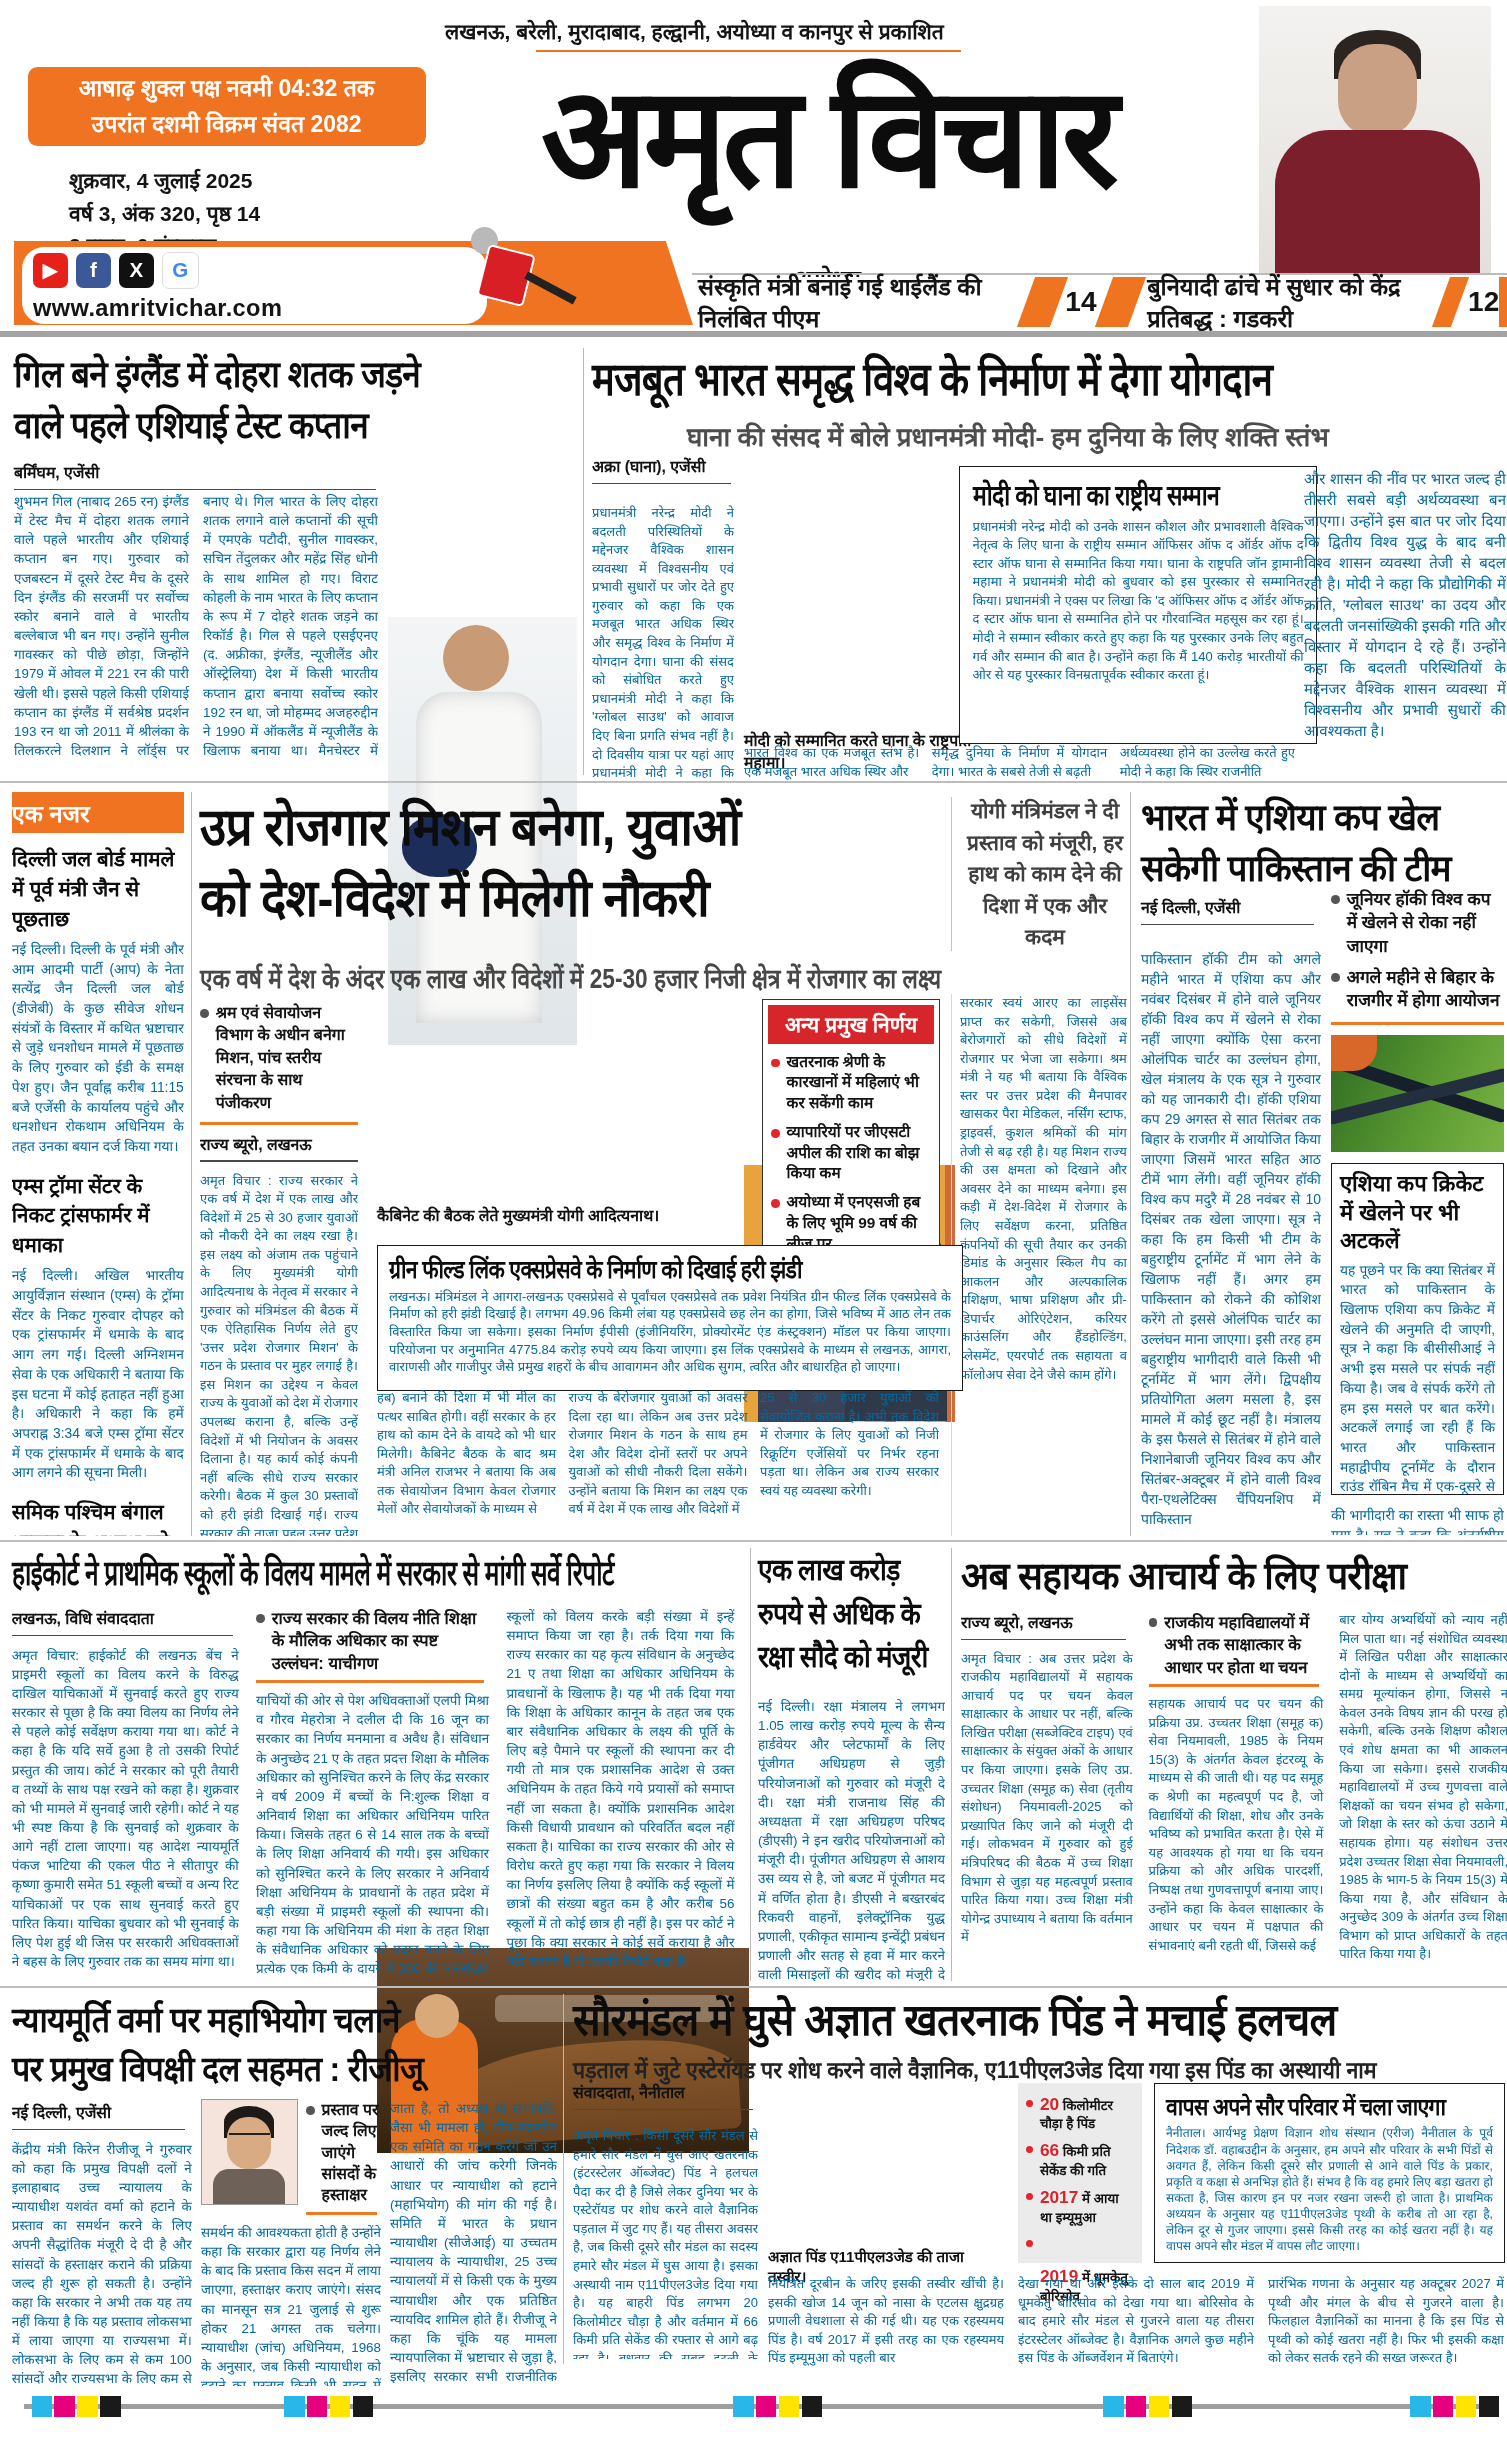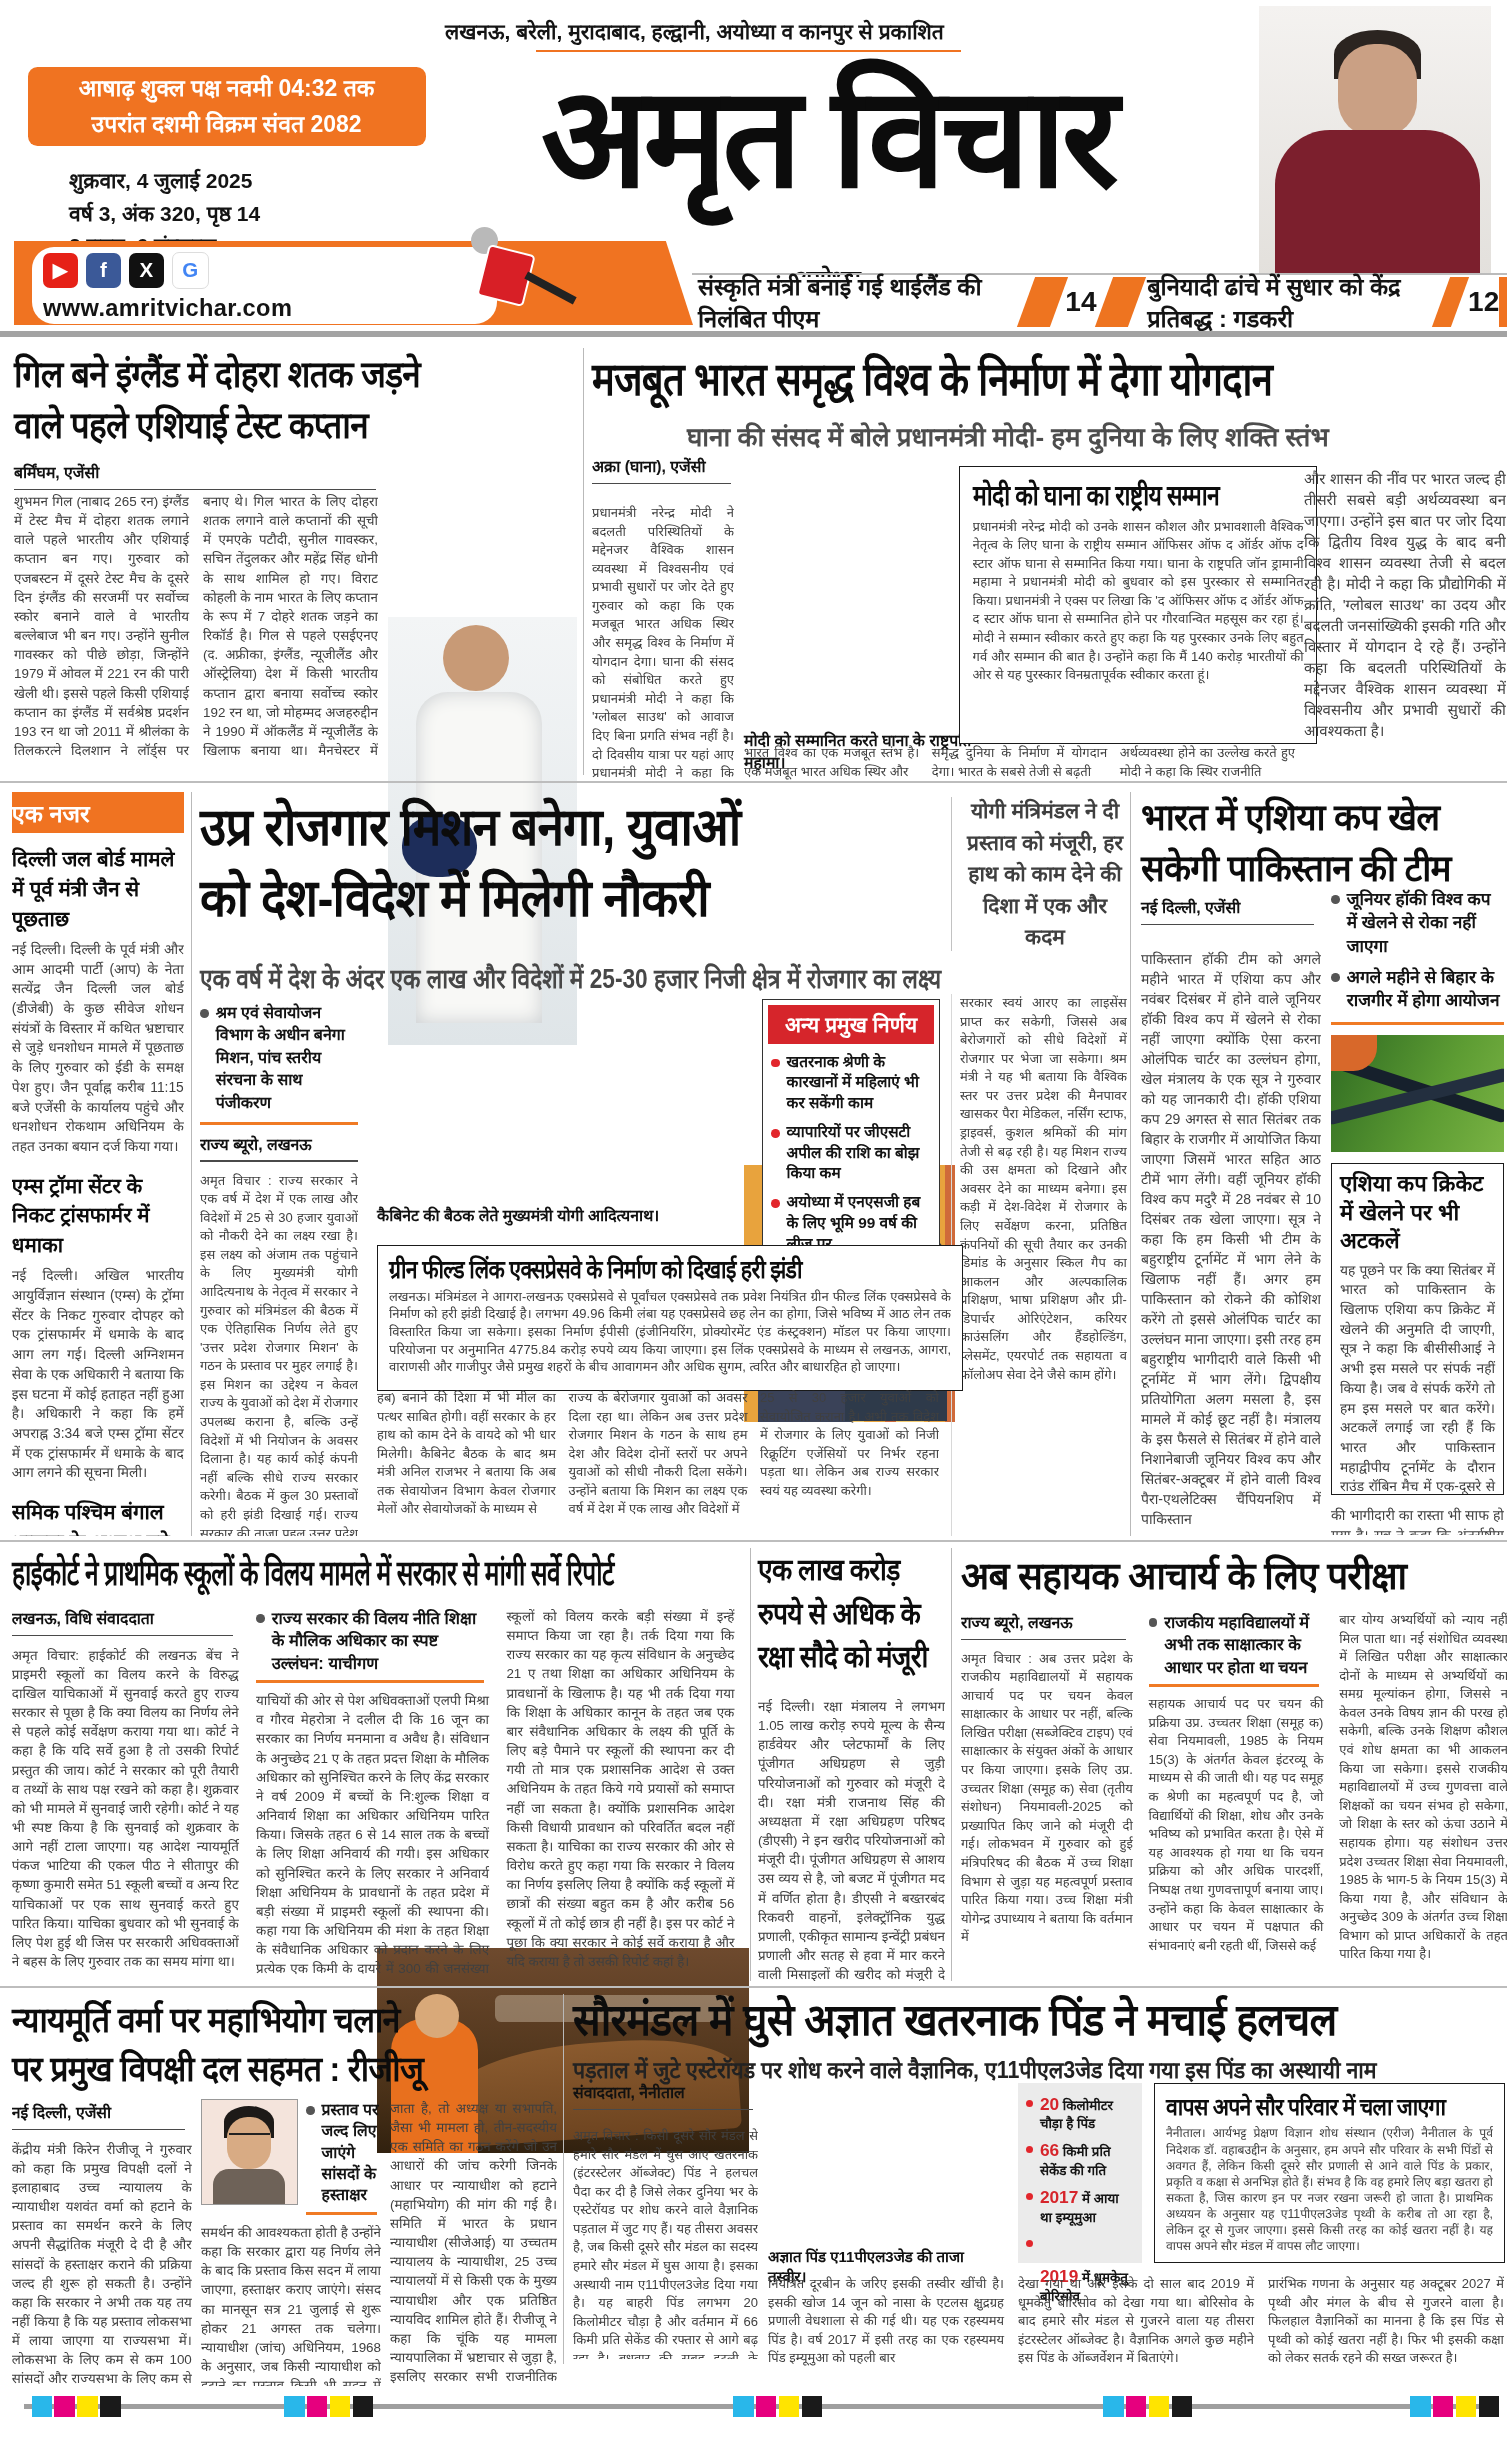--- a/index.html
+++ b/index.html
@@ -3,21 +3,21 @@
 <meta charset="utf-8">
 <style>
   html,body{margin:0;padding:0;background:#e9e9e9;}
   body{font-family:"Liberation Sans","DejaVu Sans",sans-serif;color:#141414;}
   .page{position:relative;width:1508px;height:2438px;background:#ffffff;margin:0 auto;overflow:hidden;}
   .abs{position:absolute;}
   .b{font-weight:bold;}
   .nowrap{white-space:nowrap;}
   .hl{font-weight:bold;color:#0c0c0c;letter-spacing:-0.8px;}
   .cond{transform-origin:0 50%;display:inline-block;}
-  .body-txt{font-size:13.4px;line-height:1.43;color:#404040;text-align:justify;}
+  .body-txt{font-size:13.4px;line-height:1.43;color:#0369a1;text-align:justify;}
   .byline{font-weight:bold;font-size:15.8px;color:#111;}
   .byrule{height:1.6px;background:#4a4a4a;width:85%;margin:5.5px 0 9.5px 0;}
   .orule{height:3.2px;background:#f07a24;}
   .graysub{font-weight:bold;color:#4d4d4d;}
   .dot{display:inline-block;width:8.7px;height:8.7px;border-radius:50%;background:#555;flex:0 0 8.7px;margin-top:7px;margin-right:7px;}
   .rdot{background:#e2262c;}
   .bullet-line{display:flex;align-items:flex-start;}
   .box{border:1.6px solid #1a1a1a;background:#fff;}
   .vline{width:0.8px;background:#b9b9b9;}
   .hline{background:#a3a3a3;}
@@ -50,21 +50,21 @@
   <div class="abs b" style="left:410px;top:262px;width:835px;text-align:center;font-size:23.6px;">अयोध्या</div>
   <div class="abs b" style="left:1078px;top:274px;font-size:19.7px;">एक सम्पूर्ण अखबार</div>
 
   <div class="abs photo" style="left:1259px;top:6.3px;width:232px;height:269px;background:linear-gradient(#f4f2f0,#e3e0dc);">
     <div class="abs" style="left:75px;top:23.6px;width:87px;height:49px;background:#2b2420;border-radius:50% 50% 0 0;"></div>
     <div class="abs" style="left:79px;top:38px;width:79px;height:93px;background:#caa084;border-radius:36px;"></div>
     <div class="abs" style="left:15.8px;top:124px;width:205px;height:145px;background:#7c1f2d;border-radius:55px 55px 0 0;"></div>
   </div>
 
   <div class="abs" style="left:14px;top:241px;width:679px;height:84px;background:#f07321;clip-path:polygon(0 0,96% 0,100% 100%,0 100%);"></div>
-  <div class="abs" style="left:32px;top:247px;width:446px;height:74px;background:#fff;border-radius:22px;padding:3.2px 7.9px 0 11px;">
+  <div class="abs" style="left:22px;top:247px;width:446px;height:74px;background:#fff;border-radius:22px;padding:3.2px 7.9px 0 11px;">
     <div style="margin-top:1.6px;">
       <span class="icon-sq" style="background:#e62117;">▶</span><span class="icon-sq" style="background:#3b5998;">f</span><span class="icon-sq" style="background:#111;">X</span><span class="icon-sq" style="background:#fff;border:1.6px solid #ddd;color:#4285f4;">G</span>
     </div>
     <div class="b" style="font-size:23.6px;margin-top:6px;letter-spacing:0.4px;">www.amritvichar.com</div>
   </div>
   <div class="abs" style="left:471px;top:227px;width:27px;height:27px;background:#b9b9b9;border-radius:50%;"></div>
   <div class="abs" style="left:482px;top:249px;width:44px;height:49px;background:#d81f26;border:2.4px solid #fff;transform:rotate(14deg);border-radius:4.7px;"></div>
   <div class="abs" style="left:523px;top:284px;width:55px;height:7.9px;background:#222;transform:rotate(28deg);"></div>
 
   <div class="abs" style="left:692px;top:273px;width:816px;height:1.6px;background:#bbb;"></div>

